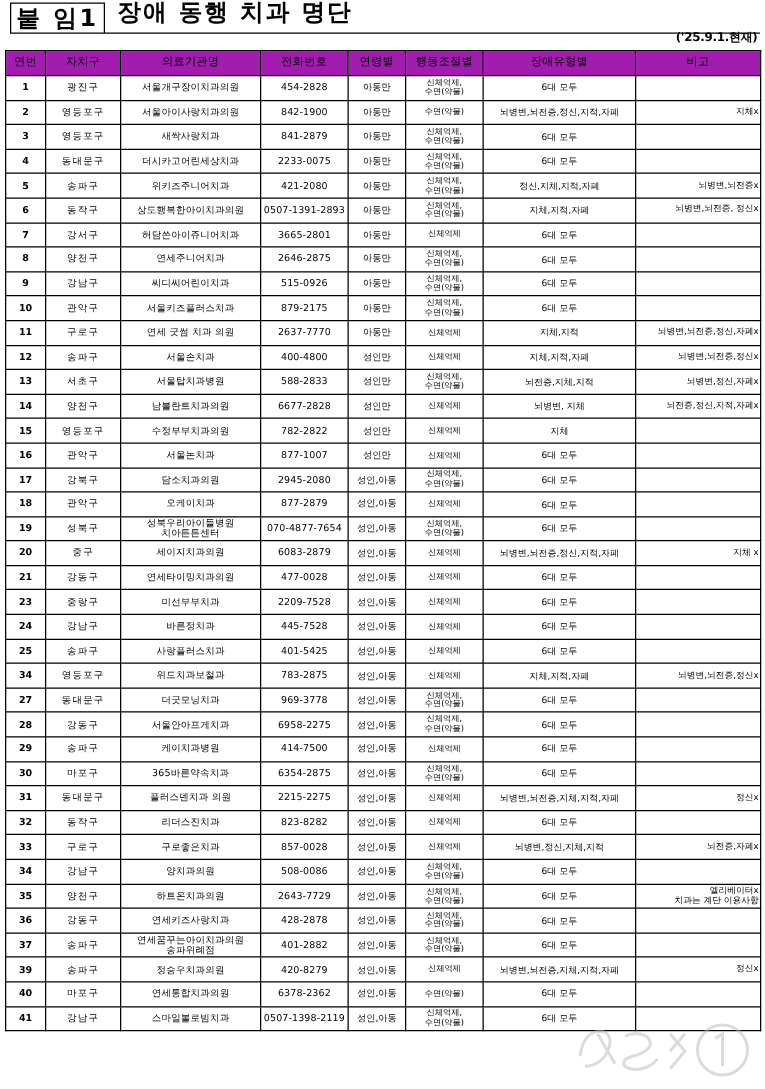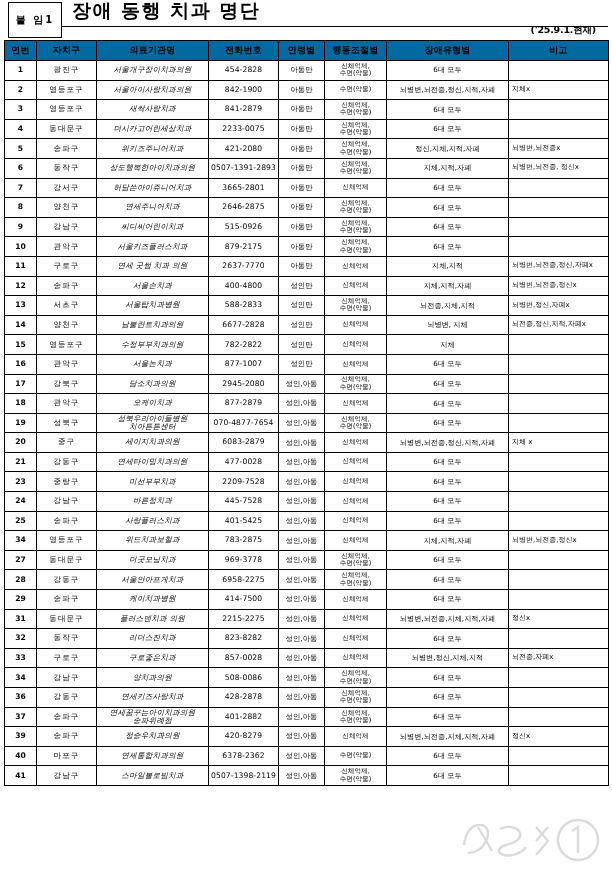--- a/index.html
+++ b/index.html
@@ -13,40 +13,40 @@
   }
   .page{position:relative;width:612px;height:871px;box-sizing:border-box;padding:0 4px;}
 
   
   .title-row{
     display:flex;align-items:flex-start;
     height:34px;margin-top:2px;
   }
   .attach-box{
     border:1.6px solid #000;
-    height:36px;min-width:54px;
+    height:25px;min-width:54px;
     display:flex;align-items:center;justify-content:center;
-    font-size:10px;font-weight:bold;letter-spacing:2px;
+    font-size:19px;font-weight:bold;letter-spacing:2px;
     padding:0 4px;box-sizing:border-box;
     margin-left:4px;
   }
   .title-main{
     flex:1;
     border-bottom:1.6px solid #000;
     height:25px;
     display:flex;align-items:flex-start;
     box-sizing:border-box;
   }
   .title-text{
     font-size:19px;font-weight:bold;letter-spacing:1.5px;
     padding-left:10px;line-height:1;
     position:relative;top:-1px;
   }
   .date-note{
-    position:absolute;right:16px;top:22px;
+    position:absolute;right:6px;top:22px;
     font-size:9.5px;font-weight:bold;letter-spacing:-0.2px;
   }
 
   
   table{
     border-collapse:collapse;
     width:604px;
     margin-top:4px;
     table-layout:fixed;
   }
@@ -54,36 +54,36 @@
     border:0.8px solid #000;
     text-align:center;
     vertical-align:middle;
     font-size:7.2px;
     line-height:1.08;
     padding:1px 1px;
     word-break:break-all;
     overflow:hidden;
   }
   thead th{
-    background:#0369a1;
-    font-weight:bold;
+    background:#a21caf;
+    font-weight:normal;
     font-size:9px;
     height:17px;
     padding:1px 0;
     letter-spacing:0.2px;
   }
   tbody tr{height:19.6px;}
   td.num{font-size:7.6px;font-weight:bold;}
   td.gu{font-size:7.6px;letter-spacing:1px;}
-  td.name{font-size:7.6px;letter-spacing:0.2px;font-style:italic;}
+  td.name{font-size:7.6px;letter-spacing:0.2px;}
   td.tel{font-size:7.6px;letter-spacing:0.1px;}
   td.age{font-size:7.4px;}
   td.ctrl{font-size:6.6px;line-height:1.12;}
   td.dis{font-size:7.2px;}
-  td.note{font-size:7px;text-align:left;padding-left:3px;line-height:1.12;}
+  td.note{font-size:7px;text-align:right;padding-left:3px;line-height:1.12;}
 
   col.c-num{width:32px;}
   col.c-gu{width:60px;}
   col.c-name{width:112px;}
   col.c-tel{width:70px;}
   col.c-age{width:46px;}
   col.c-ctrl{width:62px;}
   col.c-dis{width:122px;}
   col.c-note{width:100px;}
 
@@ -407,20 +407,30 @@
           <td class="num">29</td>
           <td class="gu">송파구</td>
           <td class="name">케이치과병원</td>
           <td class="tel">414-7500</td>
           <td class="age">성인,아동</td>
           <td class="ctrl">신체억제</td>
           <td class="dis">6대 모두</td>
           <td class="note"></td>
         </tr>
         <tr>
+          <td class="num">30</td>
+          <td class="gu">마포구</td>
+          <td class="name">365바른약속치과</td>
+          <td class="tel">6354-2875</td>
+          <td class="age">성인,아동</td>
+          <td class="ctrl">신체억제,<br>수면(약물)</td>
+          <td class="dis">6대 모두</td>
+          <td class="note"></td>
+        </tr>
+        <tr>
           <td class="num">31</td>
           <td class="gu">동대문구</td>
           <td class="name">플러스덴치과 의원</td>
           <td class="tel">2215-2275</td>
           <td class="age">성인,아동</td>
           <td class="ctrl">신체억제</td>
           <td class="dis">뇌병변,뇌전증,지체,지적,자폐</td>
           <td class="note">정신x</td>
         </tr>
         <tr>
@@ -445,20 +455,30 @@
         </tr>
         <tr>
           <td class="num">34</td>
           <td class="gu">강남구</td>
           <td class="name">양치과의원</td>
           <td class="tel">508-0086</td>
           <td class="age">성인,아동</td>
           <td class="ctrl">신체억제,<br>수면(약물)</td>
           <td class="dis">6대 모두</td>
           <td class="note"></td>
+        </tr>
+        <tr>
+          <td class="num">35</td>
+          <td class="gu">양천구</td>
+          <td class="name">하트온치과의원</td>
+          <td class="tel">2643-7729</td>
+          <td class="age">성인,아동</td>
+          <td class="ctrl">신체억제,<br>수면(약물)</td>
+          <td class="dis">6대 모두</td>
+          <td class="note">엘리베이터x<br>치과는 계단 이용사항</td>
         </tr>
         <tr>
           <td class="num">36</td>
           <td class="gu">강동구</td>
           <td class="name">연세키즈사랑치과</td>
           <td class="tel">428-2878</td>
           <td class="age">성인,아동</td>
           <td class="ctrl">신체억제,<br>수면(약물)</td>
           <td class="dis">6대 모두</td>
           <td class="note"></td>

